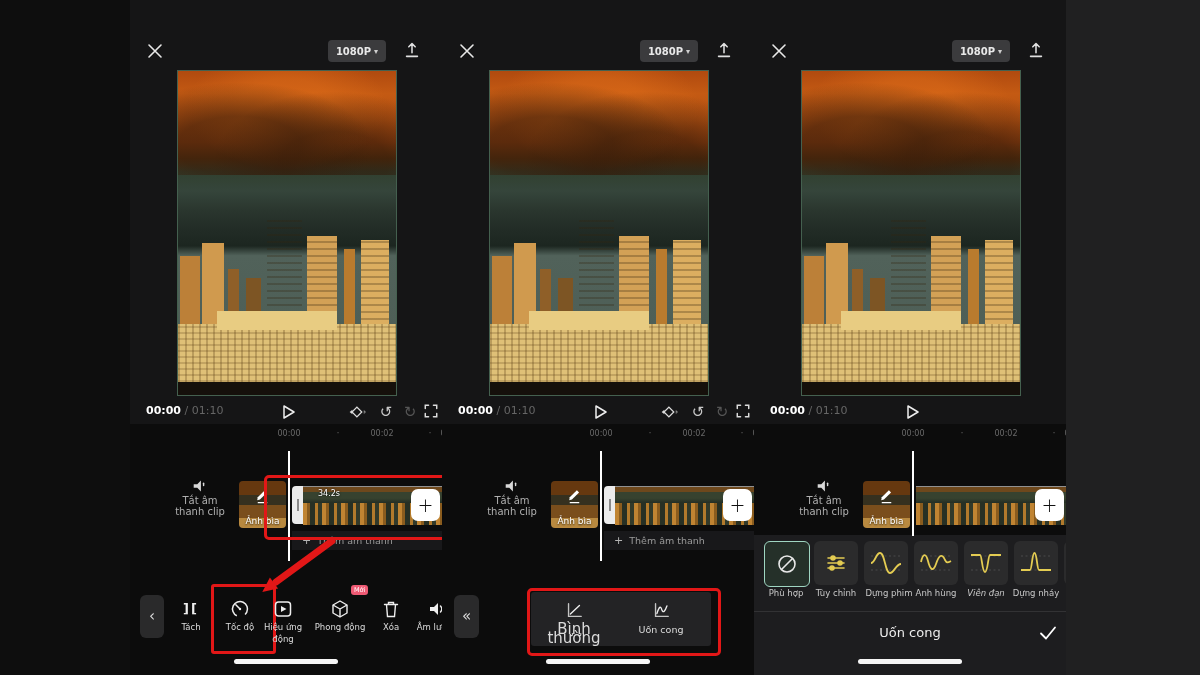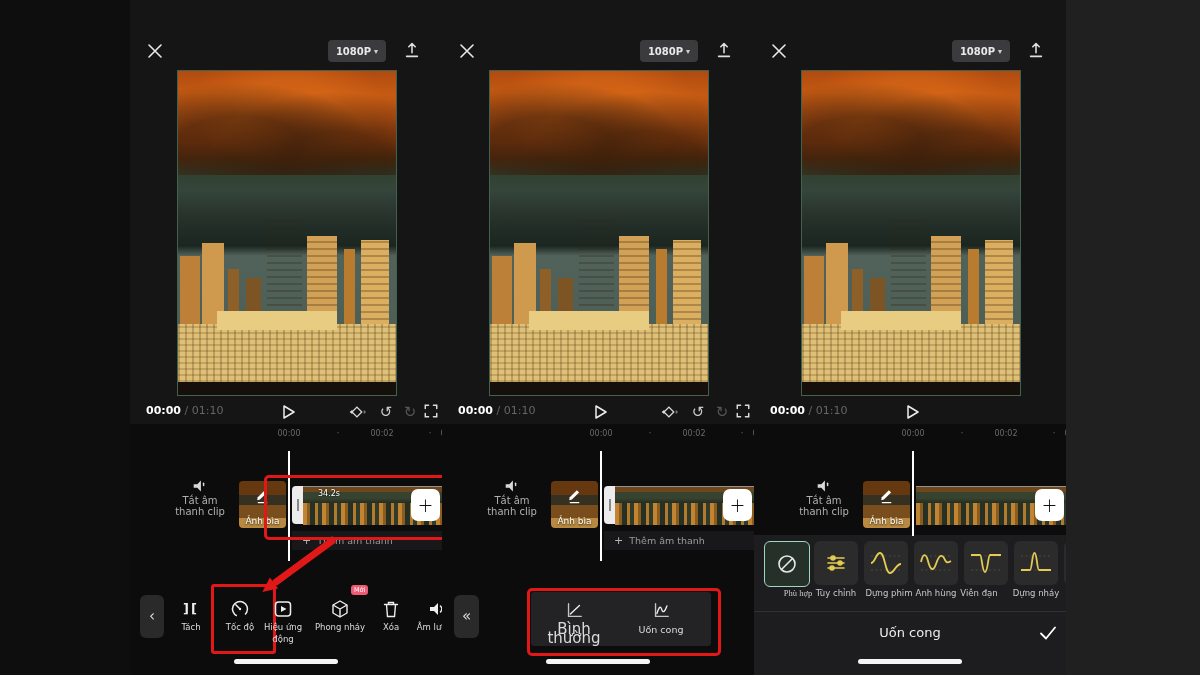--- a/index.html
+++ b/index.html
@@ -110,21 +110,21 @@
   .badge{position:absolute;left:221px;top:585px;background:#ef5a74;color:#fff;font-size:6.5px;
          padding:1.5px 3px;border-radius:3px;z-index:10;line-height:7px;}
 
   
   .panel{position:absolute;left:0;top:535px;width:312px;height:140px;background:#1d1d1f;}
   .tile{position:absolute;top:541px;width:44px;height:44px;background:#2b2b2c;border-radius:6px;
         display:flex;align-items:center;justify-content:center;z-index:3;}
   .tile.sel{background:#253029;border:1.5px solid #9fd6c2;}
   .p0{left:10px;} .p1{left:60px;} .p2{left:110px;} .p3{left:160px;} .p4{left:210px;} .p5{left:260px;} .p6{left:310px;}
   .tile-lbl{position:absolute;top:588px;width:52px;text-align:center;font-size:8.5px;color:#c9c9c9;z-index:3;}
-  .l0{left:18px;font-family:Liberation Serif, serif;} .l1{left:56px;} .l2{left:109px;} .l3{left:156px;} .l4{left:199px;} .l5{left:256px;} .l6{left:306px;}
+  .l0{left:6px;} .l1{left:56px;} .l2{left:109px;} .l3{left:156px;} .l4{left:206px;font-style:italic;} .l5{left:256px;} .l6{left:306px;}
   .divider{position:absolute;left:0;top:611px;width:312px;height:1px;background:#323234;}
   .panel-title{position:absolute;left:0;top:619px;width:312px;height:28px;text-align:center;
                font-size:13px;color:#ececec;line-height:28px;z-index:3;}
   .panel-check{position:absolute;left:283px;top:622px;width:22px;height:22px;z-index:4;}
 
   .homebar{position:absolute;bottom:11px;left:50%;transform:translateX(-50%);width:104px;height:5px;
            background:#f5f5f5;border-radius:3px;}
   svg{display:block;}
 </style>
 </head>
@@ -258,21 +258,21 @@
     <span class="lbl">Hiệu ứng</span>
     <span class="lbl">động</span>
   </div>
   <div class="tbi t-phongcach">
     <span class="ic">
       <svg width="22" height="22" viewBox="0 0 22 22" fill="none" stroke="#eee" stroke-width="1.4" stroke-linejoin="round" style="margin:0 auto">
           <path d="M11 3 L18 7 V15 L11 19 L4 15 V7 Z"></path>
           <path d="M4 7 L11 11 L18 7 M11 11 V19"></path>
         </svg>
     </span>
-    <span class="lbl">Phong nháy</span>
+    <span class="lbl">Phong động</span>
   </div>
   <span class="badge">Mới</span>
   <div class="tbi t-xoa">
     <span class="ic">
       <svg width="22" height="22" viewBox="0 0 22 22" fill="none" stroke="#eee" stroke-width="1.4" stroke-linecap="round" style="margin:0 auto">
           <path d="M4.5 6.5 H17.5 M8.5 6.5 V4.5 H13.5 V6.5 M6.5 6.5 L7.5 18.5 H14.5 L15.5 6.5"></path>
         </svg>
     </span>
     <span class="lbl">Xóa</span>
   </div>

